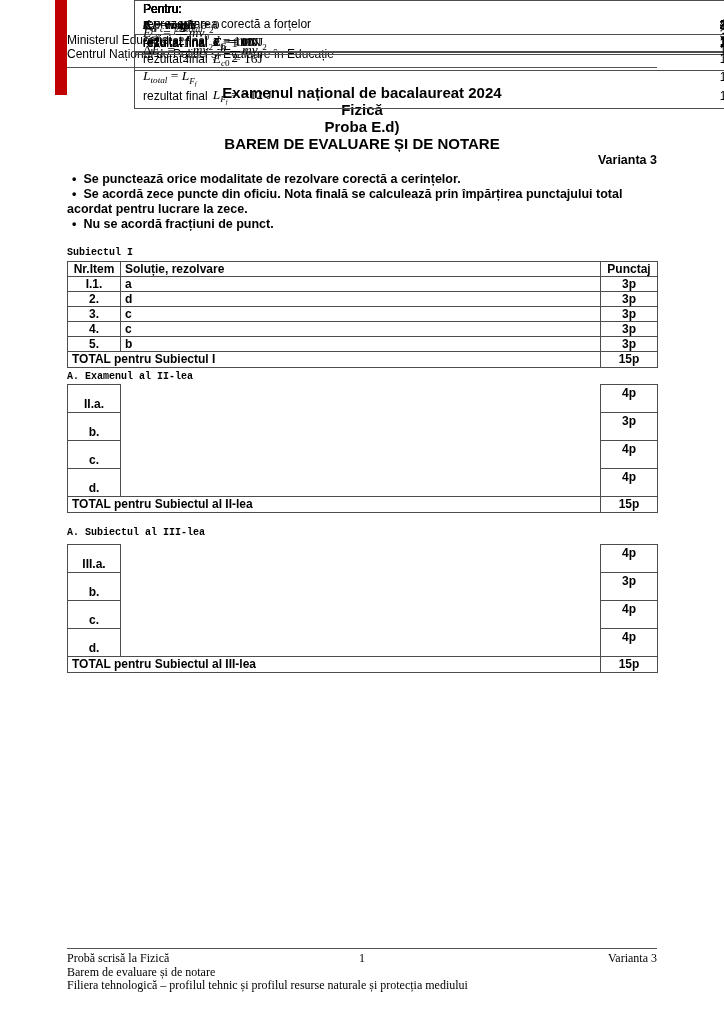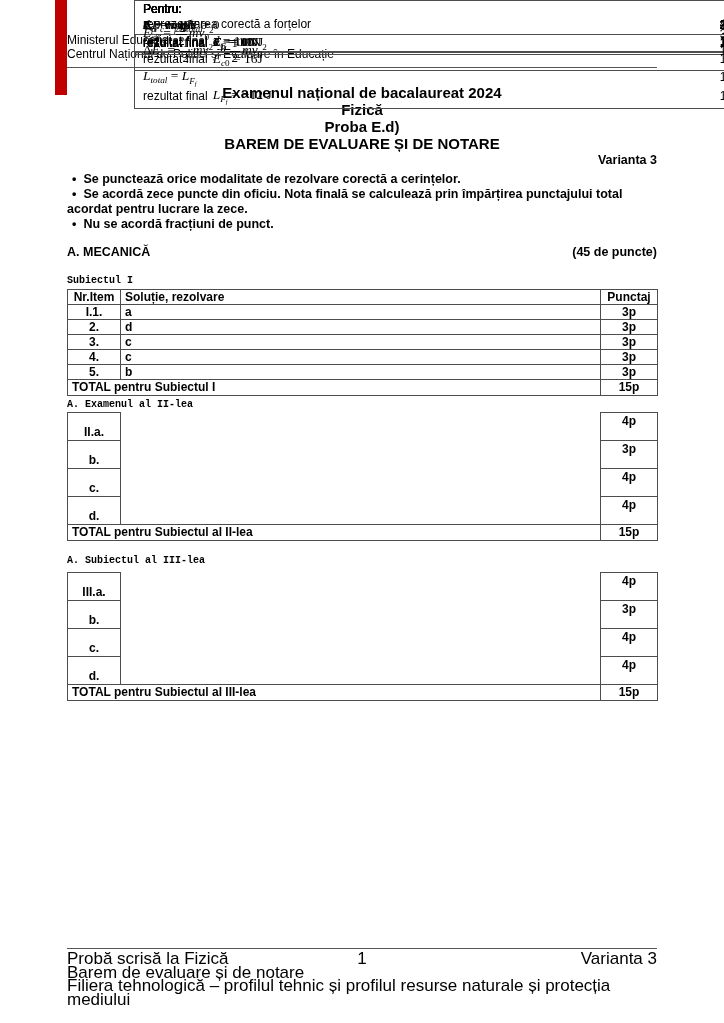--- a/index.html
+++ b/index.html
@@ -43,21 +43,21 @@
   .math sup{font-size:0.68em;vertical-align:0.45em;line-height:1;}
   .ltext + .math{margin-left:5px;}
   .frac{display:inline-flex;flex-direction:column;align-items:center;line-height:1.05;
         margin:2px 2px;vertical-align:middle;font-size:0.95em;}
   .fnum{border-bottom:1px solid #000;padding:0 2px;}
   .fden{padding:0 2px;}
 
   tr.totalrow td{font-weight:bold;line-height:15px;padding:0 4px;}
   tr.totalrow td.tpts{text-align:center;}
 
-  .footer{position:absolute;left:67px;top:948px;width:590px;font-size:17px;line-height:13.5px;}
+  .footer{position:absolute;left:67px;top:948px;width:590px;font-size:12px;line-height:13.5px;font-family:Liberation Serif, serif;}
   .footer-rule{border-top:1px solid #555;margin-bottom:3px;}
   .footer-row{position:relative;}
   .fcenter{position:absolute;left:0;right:0;text-align:center;}
   .fright{position:absolute;right:0;top:0;}
 </style>
 </head>
 <body>
 
 <div class="page">
   <div class="red-bar" style="background: rgb(192, 0, 0);"></div>
@@ -76,24 +76,20 @@
       <div>BAREM DE EVALUARE ȘI DE NOTARE</div>
     </div>
     <div class="variant">Varianta 3</div>
 
     <div class="notes">
         <div class="note"><span class="bullet">•</span><span class="note-text">Se punctează orice modalitate de rezolvare corectă a cerințelor.</span></div>
         <div class="note"><span class="bullet">•</span><span class="note-text">Se acordă zece puncte din oficiu. Nota finală se calculează prin împărțirea punctajului total acordat pentru lucrare la zece.</span></div>
         <div class="note"><span class="bullet">•</span><span class="note-text">Nu se acordă fracțiuni de punct.</span></div>
       </div>
 
-    <div class="section-row">
-      <span>A. MECANICĂ</span>
-      <span>(45 de puncte)</span>
-    </div>
 
     <div class="sub-heading sh1">Subiectul I</div>
     <table class="grid t1">
       <colgroup>
           <col class="c-item">
           <col class="c-main">
           <col class="c-pts">
         </colgroup>
       <thead>
         <tr>

